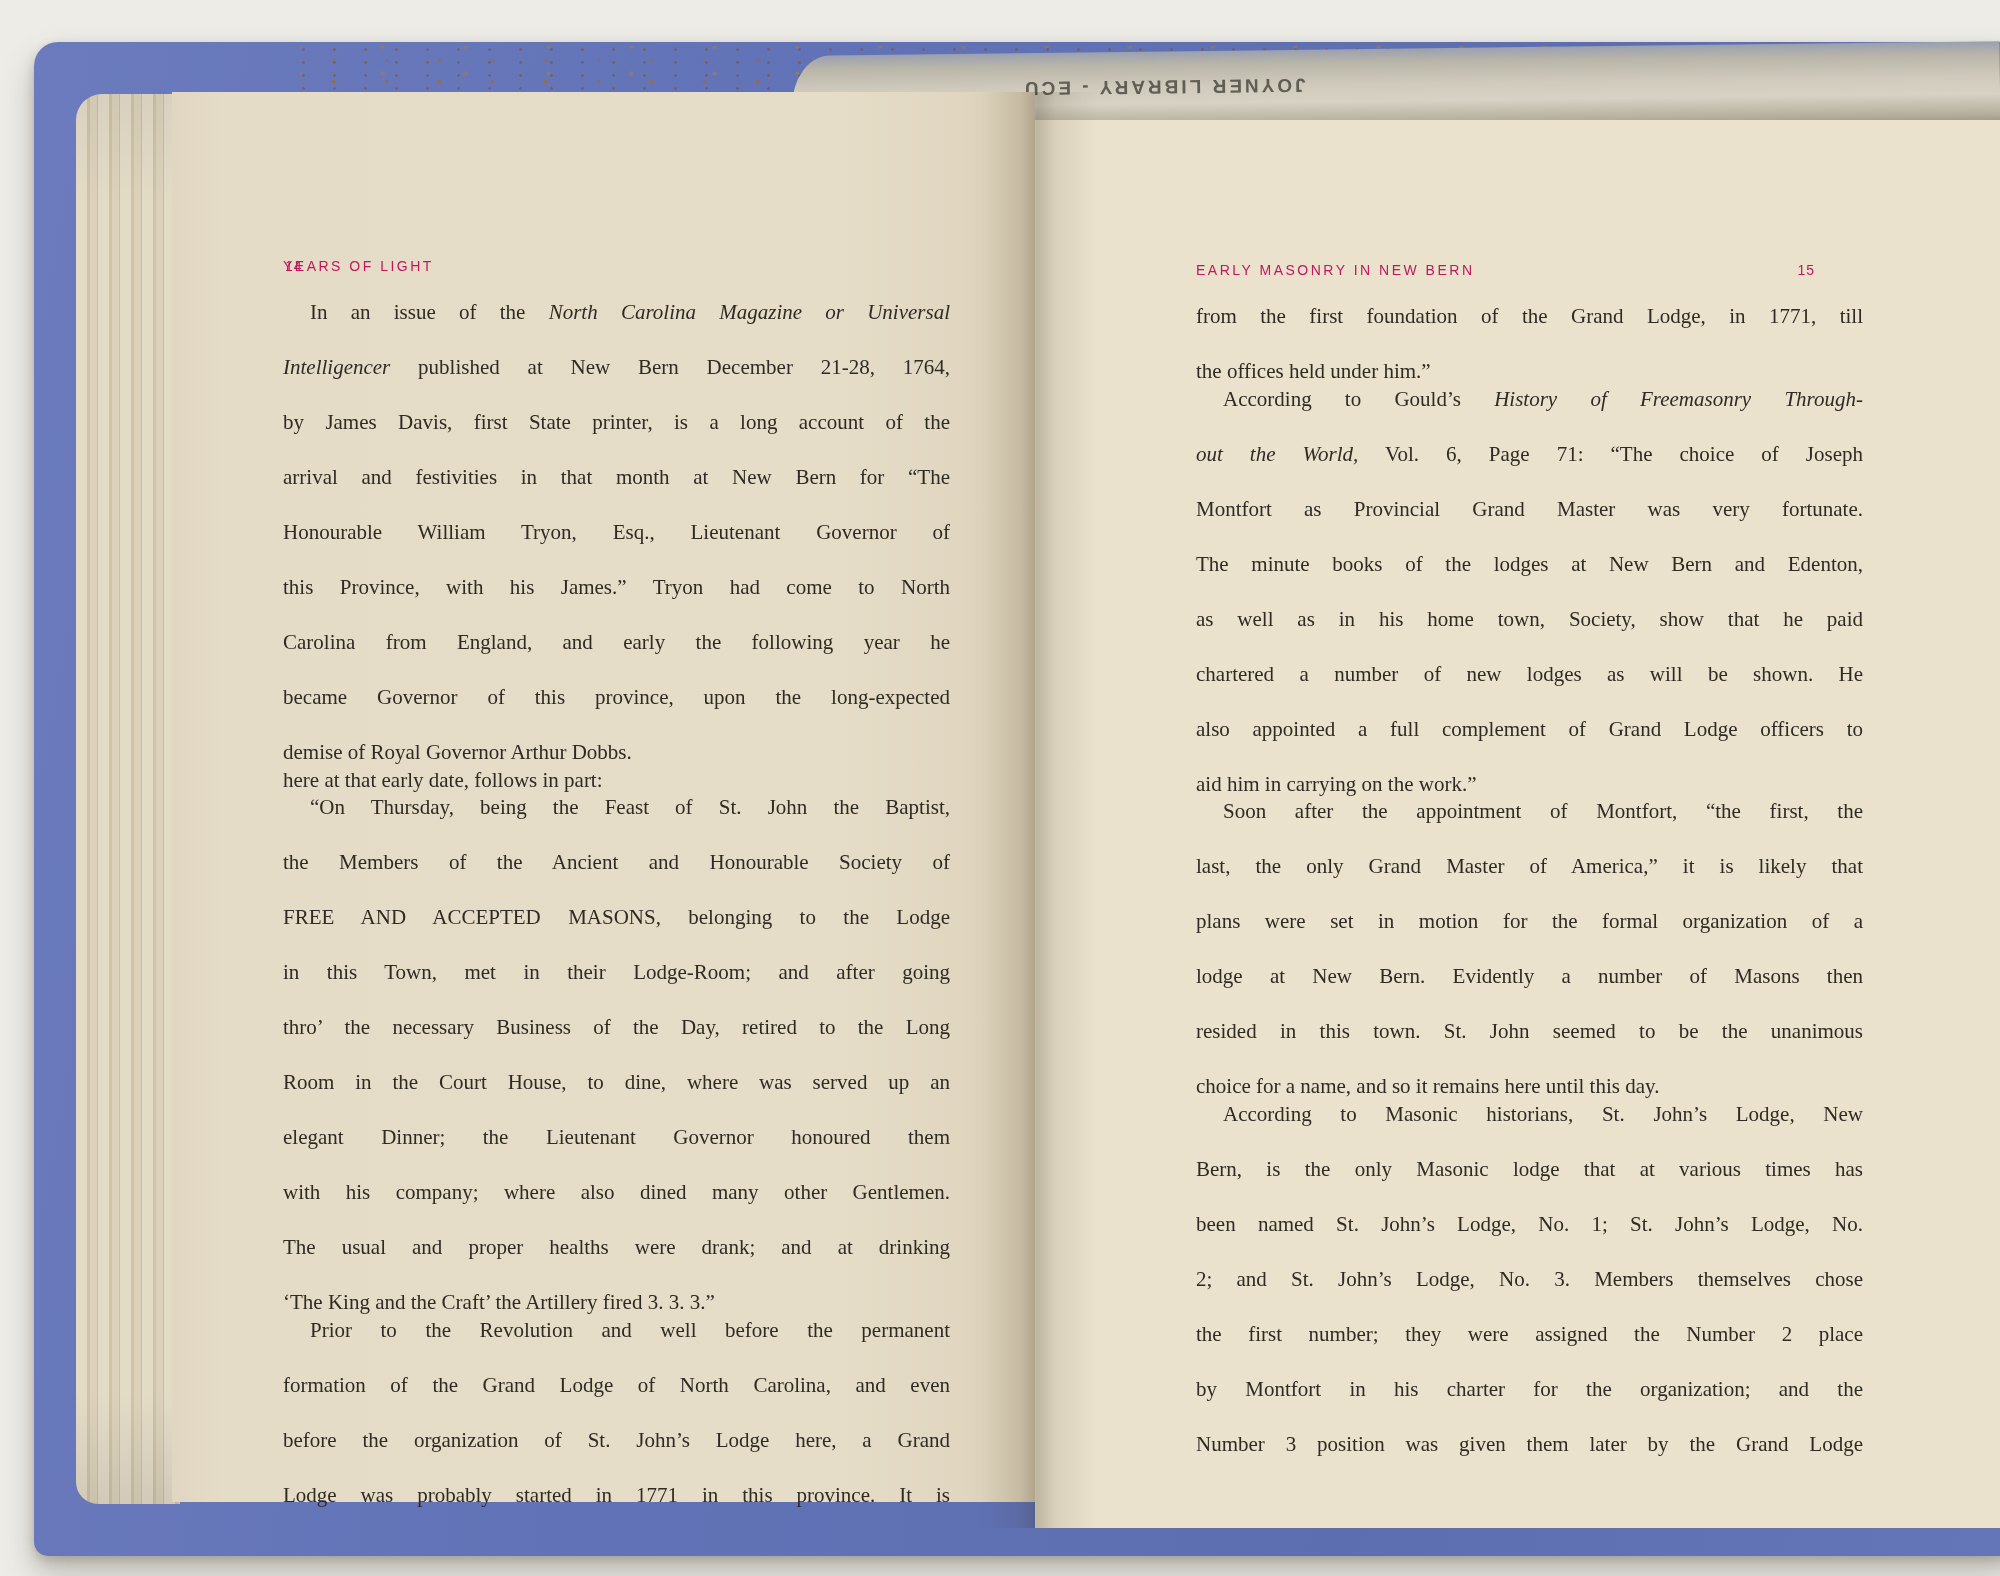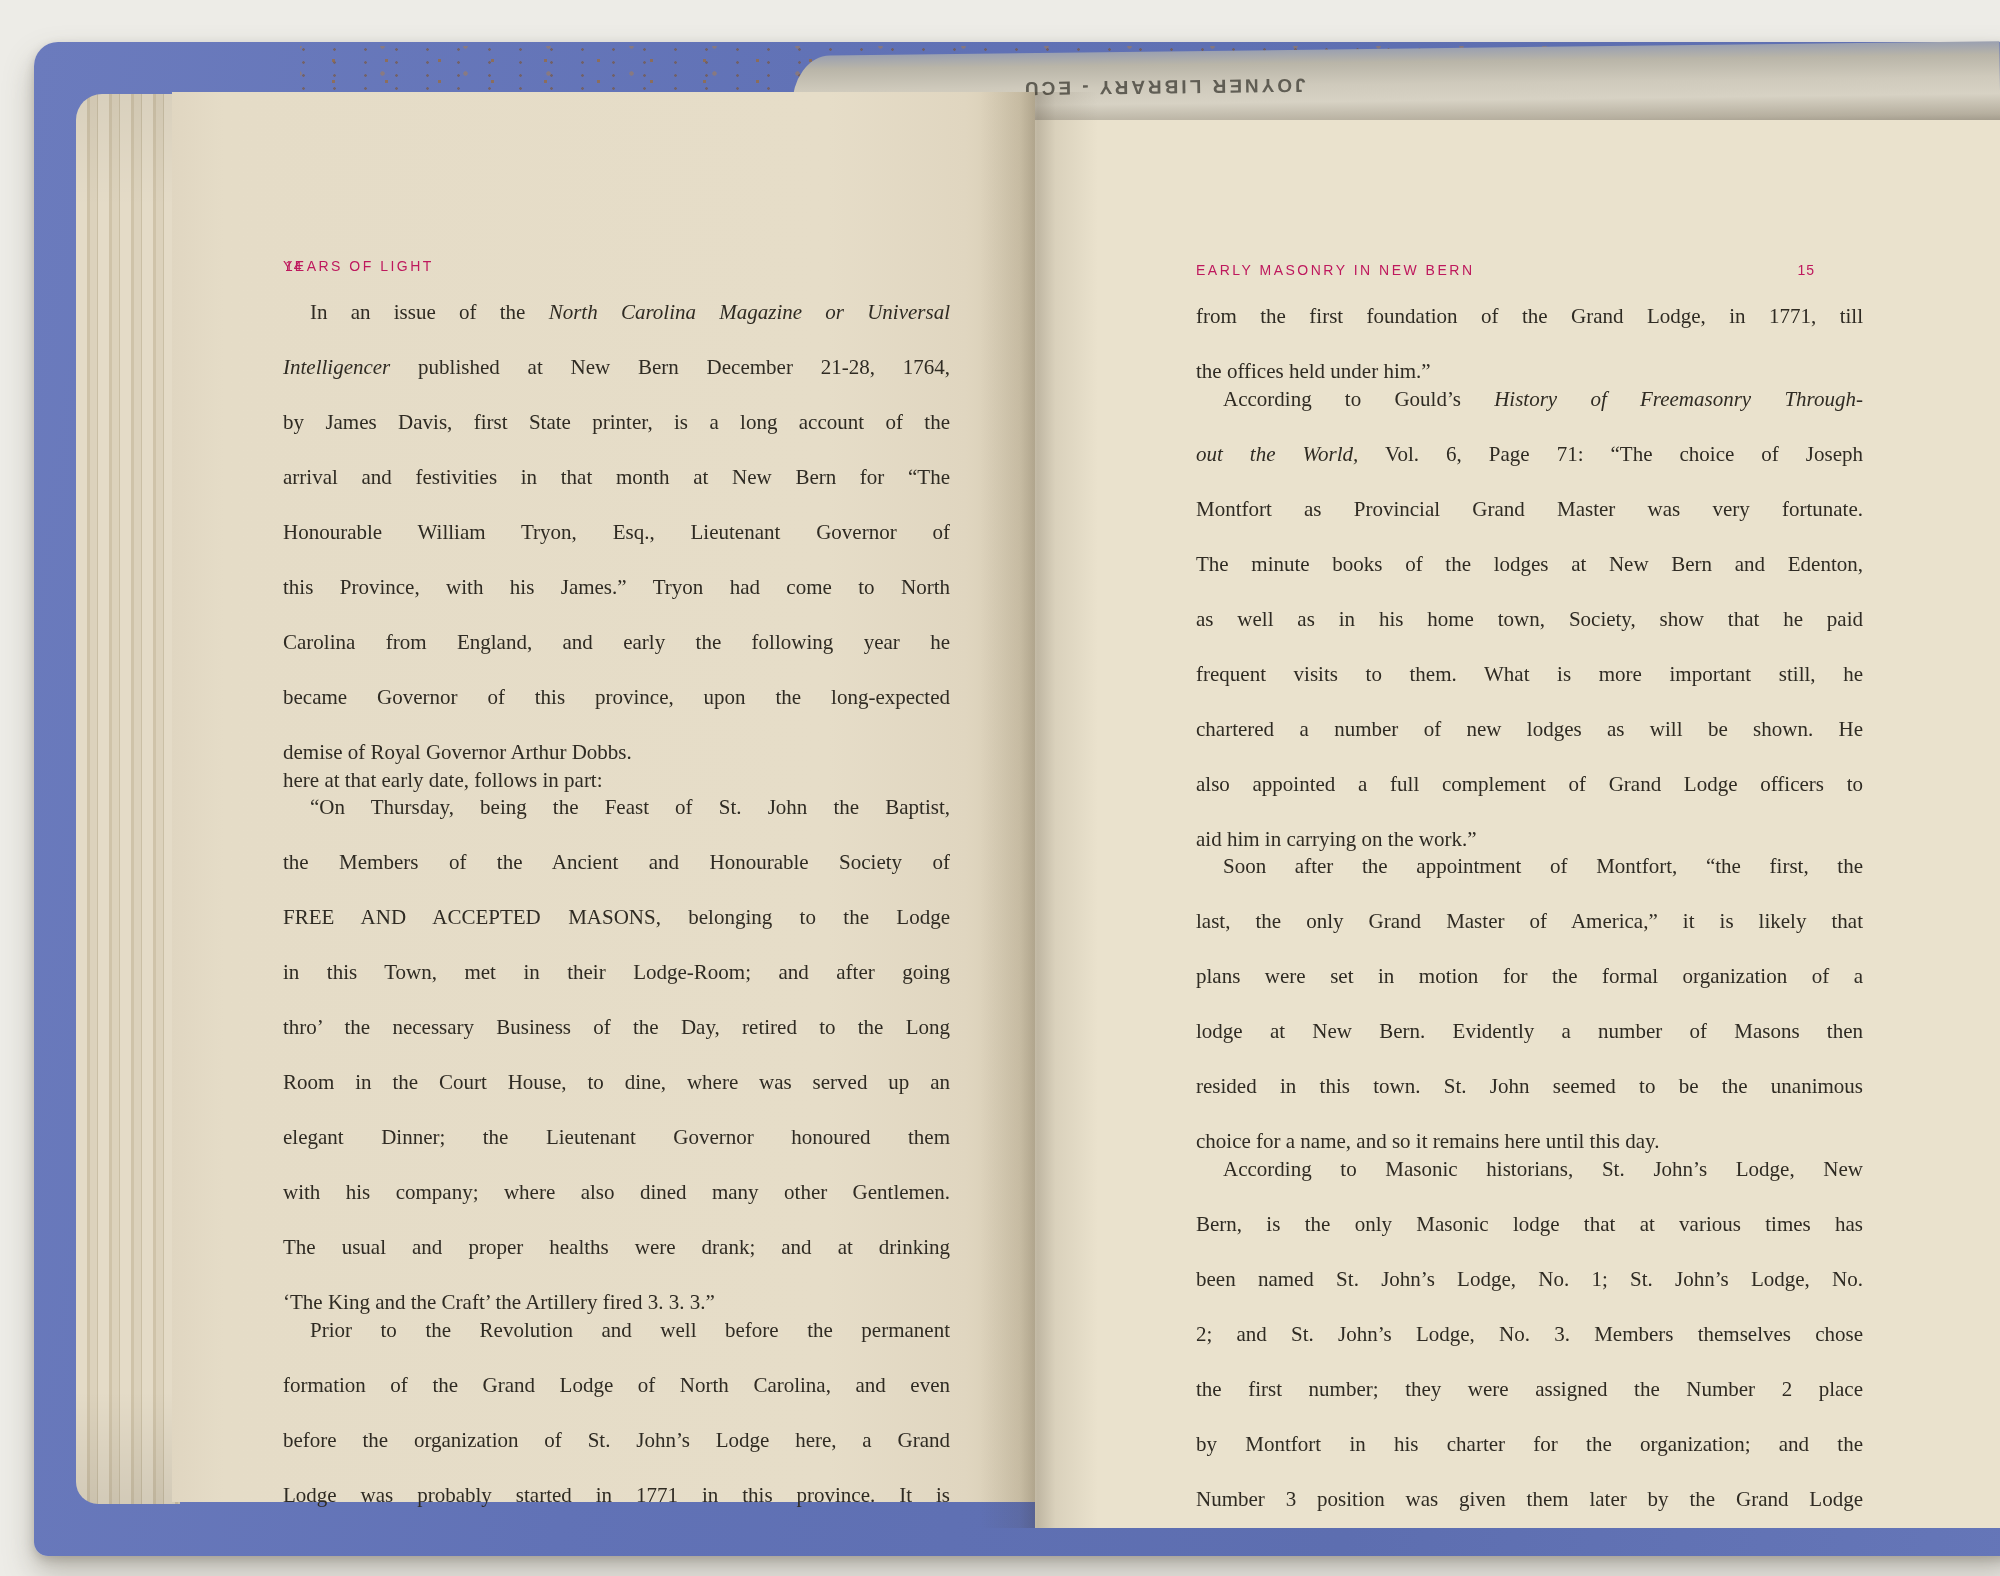--- a/index.html
+++ b/index.html
@@ -135,21 +135,20 @@
     <span class="folio-right">15</span>
   </div>
   <div class="lines" id="right-lines">
       <div class="line">from the first foundation of the Grand Lodge, in 1771, till</div>
       <div class="line last">the offices held under him.”</div>
       <div class="line indent">According to Gould’s <i>History of Freemasonry Through-</i></div>
       <div class="line"><i>out the World,</i> Vol. 6, Page 71:  “The choice of Joseph</div>
       <div class="line">Montfort as Provincial Grand Master was very fortunate.</div>
       <div class="line">The minute books of the lodges at New Bern and Edenton,</div>
       <div class="line">as well as in his home town, Society, show that he paid</div>
-      <div class="line">frequent visits to them.  What is more important still, he</div>
       <div class="line">chartered a number of new lodges as will be shown.  He</div>
       <div class="line">also appointed a full complement of Grand Lodge officers to</div>
       <div class="line last">aid him in carrying on the work.”</div>
       <div class="line indent">Soon after the appointment of Montfort, “the first, the</div>
       <div class="line">last, the only Grand Master of America,” it is likely that</div>
       <div class="line">plans were set in motion for the formal organization of a</div>
       <div class="line">lodge at New Bern.  Evidently a number of Masons then</div>
       <div class="line">resided in this town.  St. John seemed to be the unanimous</div>
       <div class="line last">choice for a name, and so it remains here until this day.</div>
       <div class="line indent">According to Masonic historians, St. John’s Lodge, New</div>

